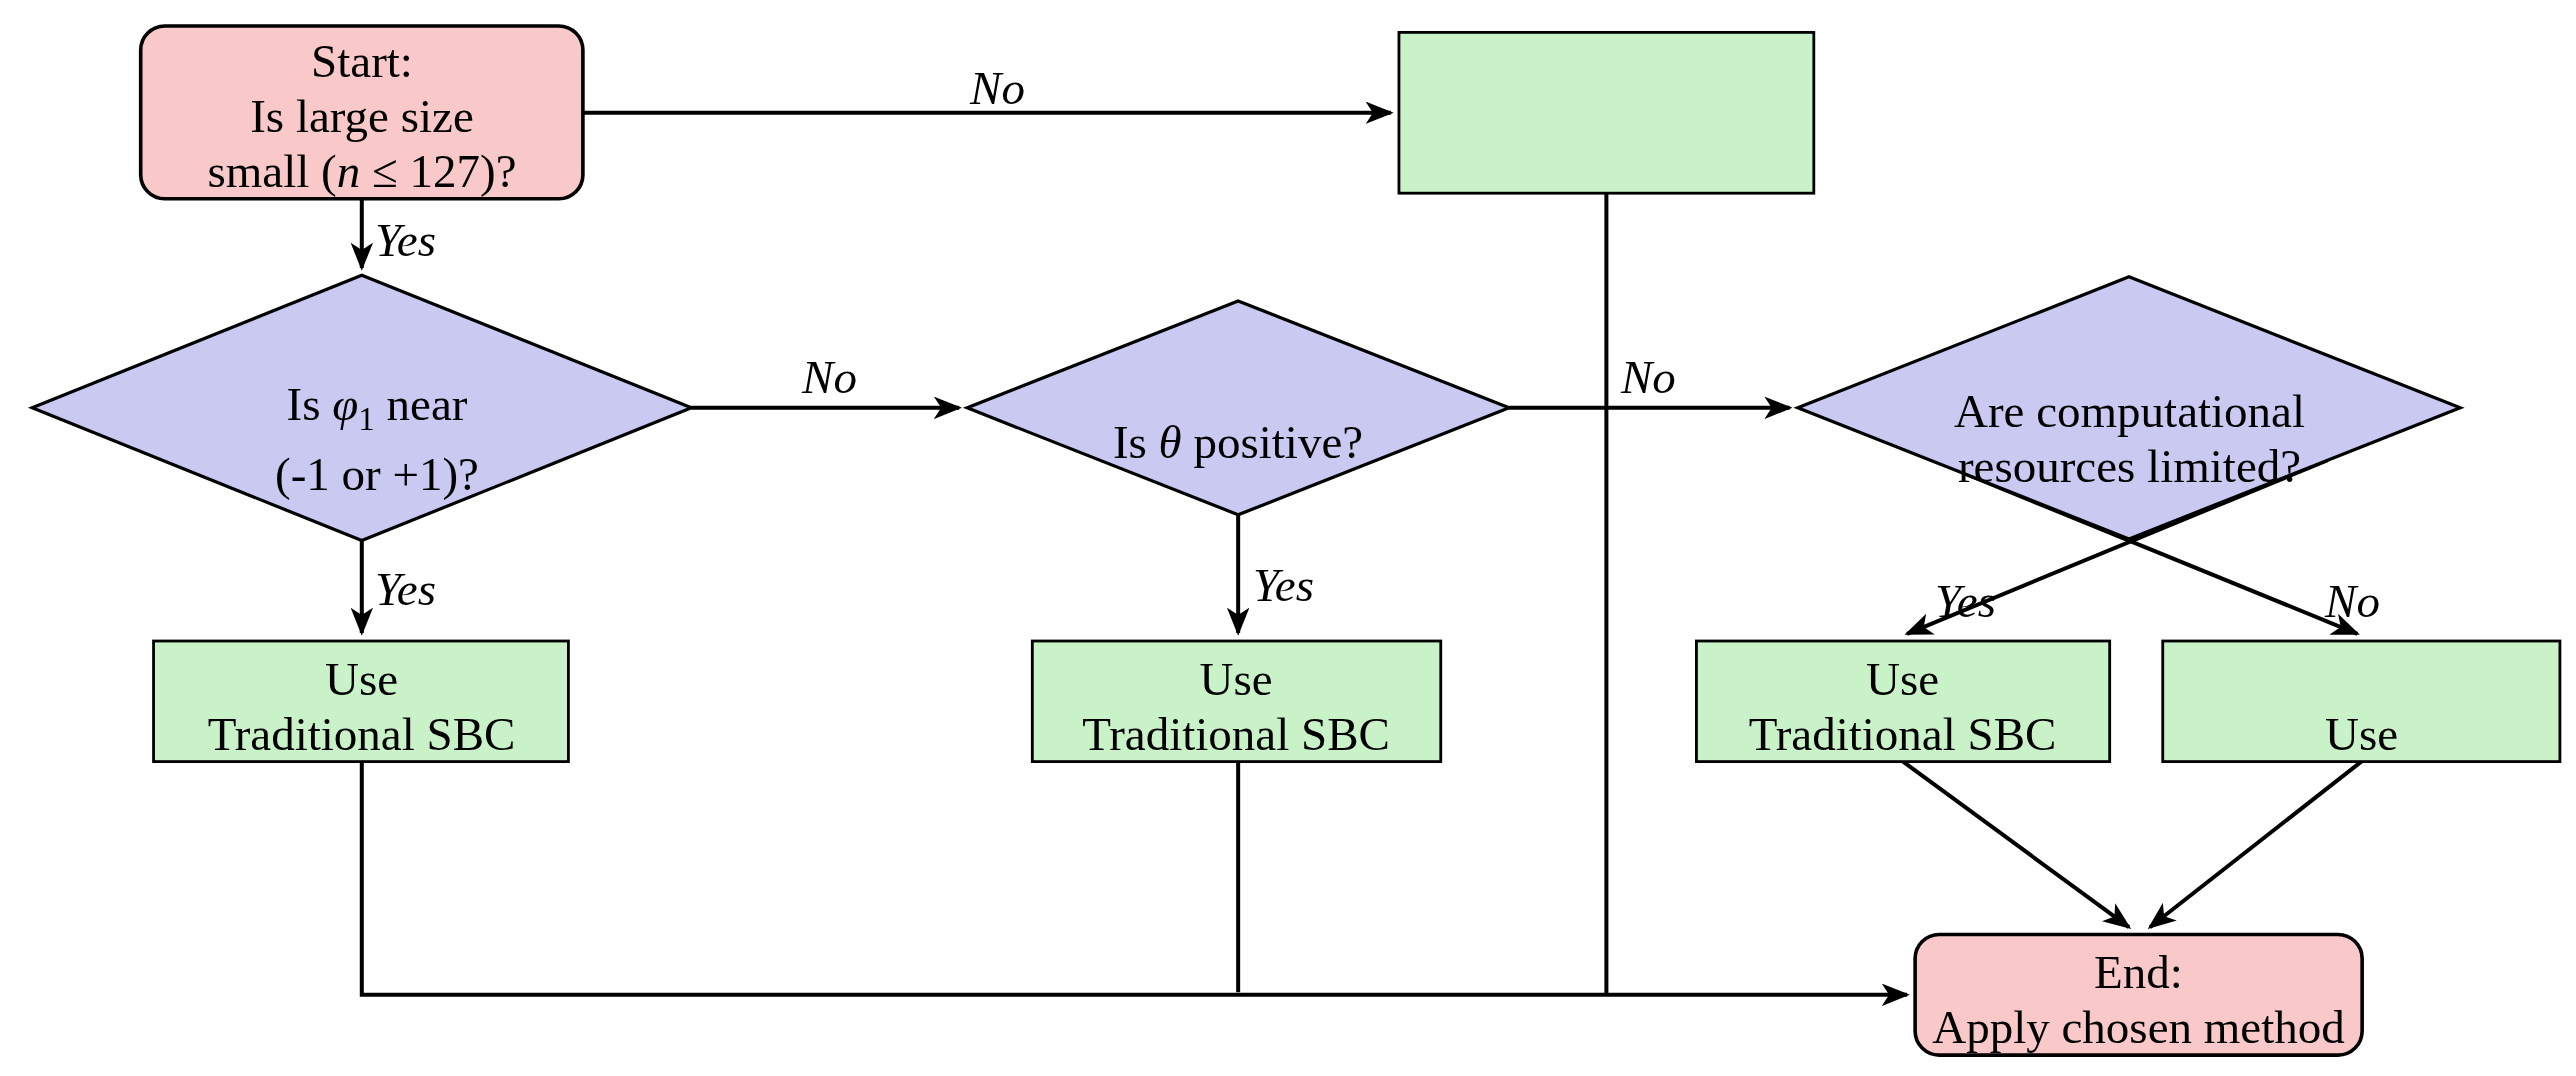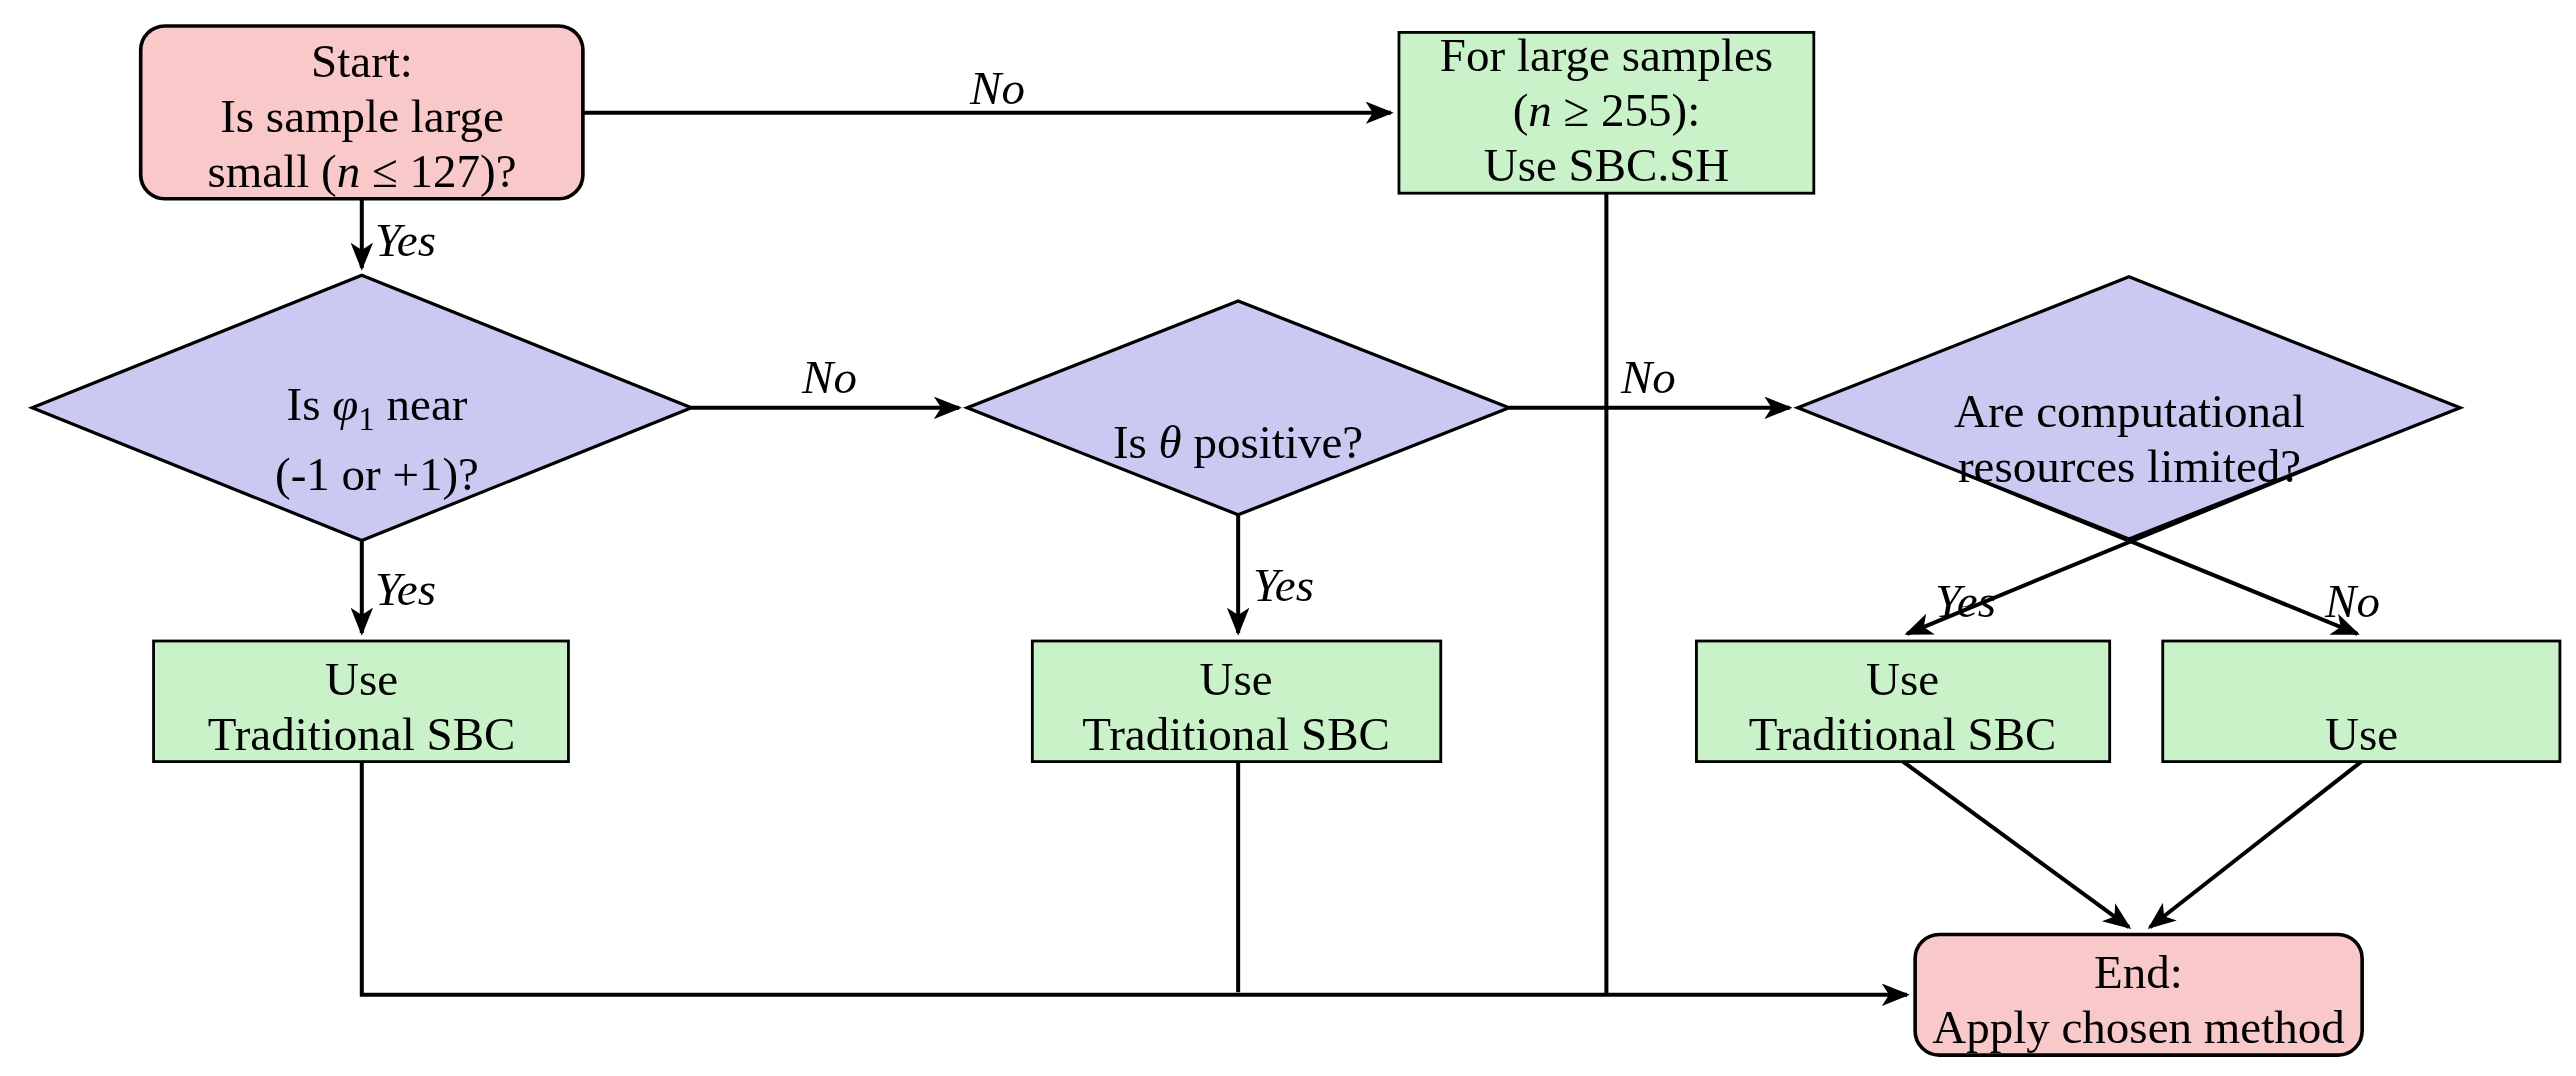--- a/index.html
+++ b/index.html
@@ -84,29 +84,24 @@
       <rect x="191" y="797" width="516" height="150" stroke-width="3.5" fill="#c9f2c9"></rect>
       <rect x="1284" y="797" width="508" height="150" stroke-width="3.5" fill="#c9f2c9"></rect>
       <rect x="2110" y="797" width="514" height="150" stroke-width="3.5" fill="#c9f2c9"></rect>
       <rect x="2690" y="797" width="494" height="150" stroke-width="3.5" fill="#c9f2c9"></rect>
       <rect x="2382" y="1162" width="556" height="150" rx="30" stroke-width="4.5" fill="#f9c9c9"></rect>
     </g>
   </svg>
 
   <div class="nlabel" style="left:141px; top:26px; width:442px; height:173px;">
     <span>Start:</span>
-    <span>Is sample large</span>
+    <span>Is large size</span>
     <span>small (<i>n</i> ≤ 127)?</span>
   </div>
 
-  <div class="nlabel" style="left:1399px; top:32px; width:415px; height:161px;">
-    <span>For large samples</span>
-    <span>(<i>n</i> ≥ 255):</span>
-    <span>Use SBC.SH</span>
-  </div>
 
   <div class="nlabel" style="left:128px; top:314px; width:498px; height:188px;">
     <span>Is <i>φ</i><sub>1</sub> near</span>
     <span>(-1 or +1)?</span>
   </div>
 
   <div class="nlabel" style="left:1872px; top:322px; width:515px; height:172px;">
     <span>Are computational</span>
     <span>resources limited?</span>
   </div>

